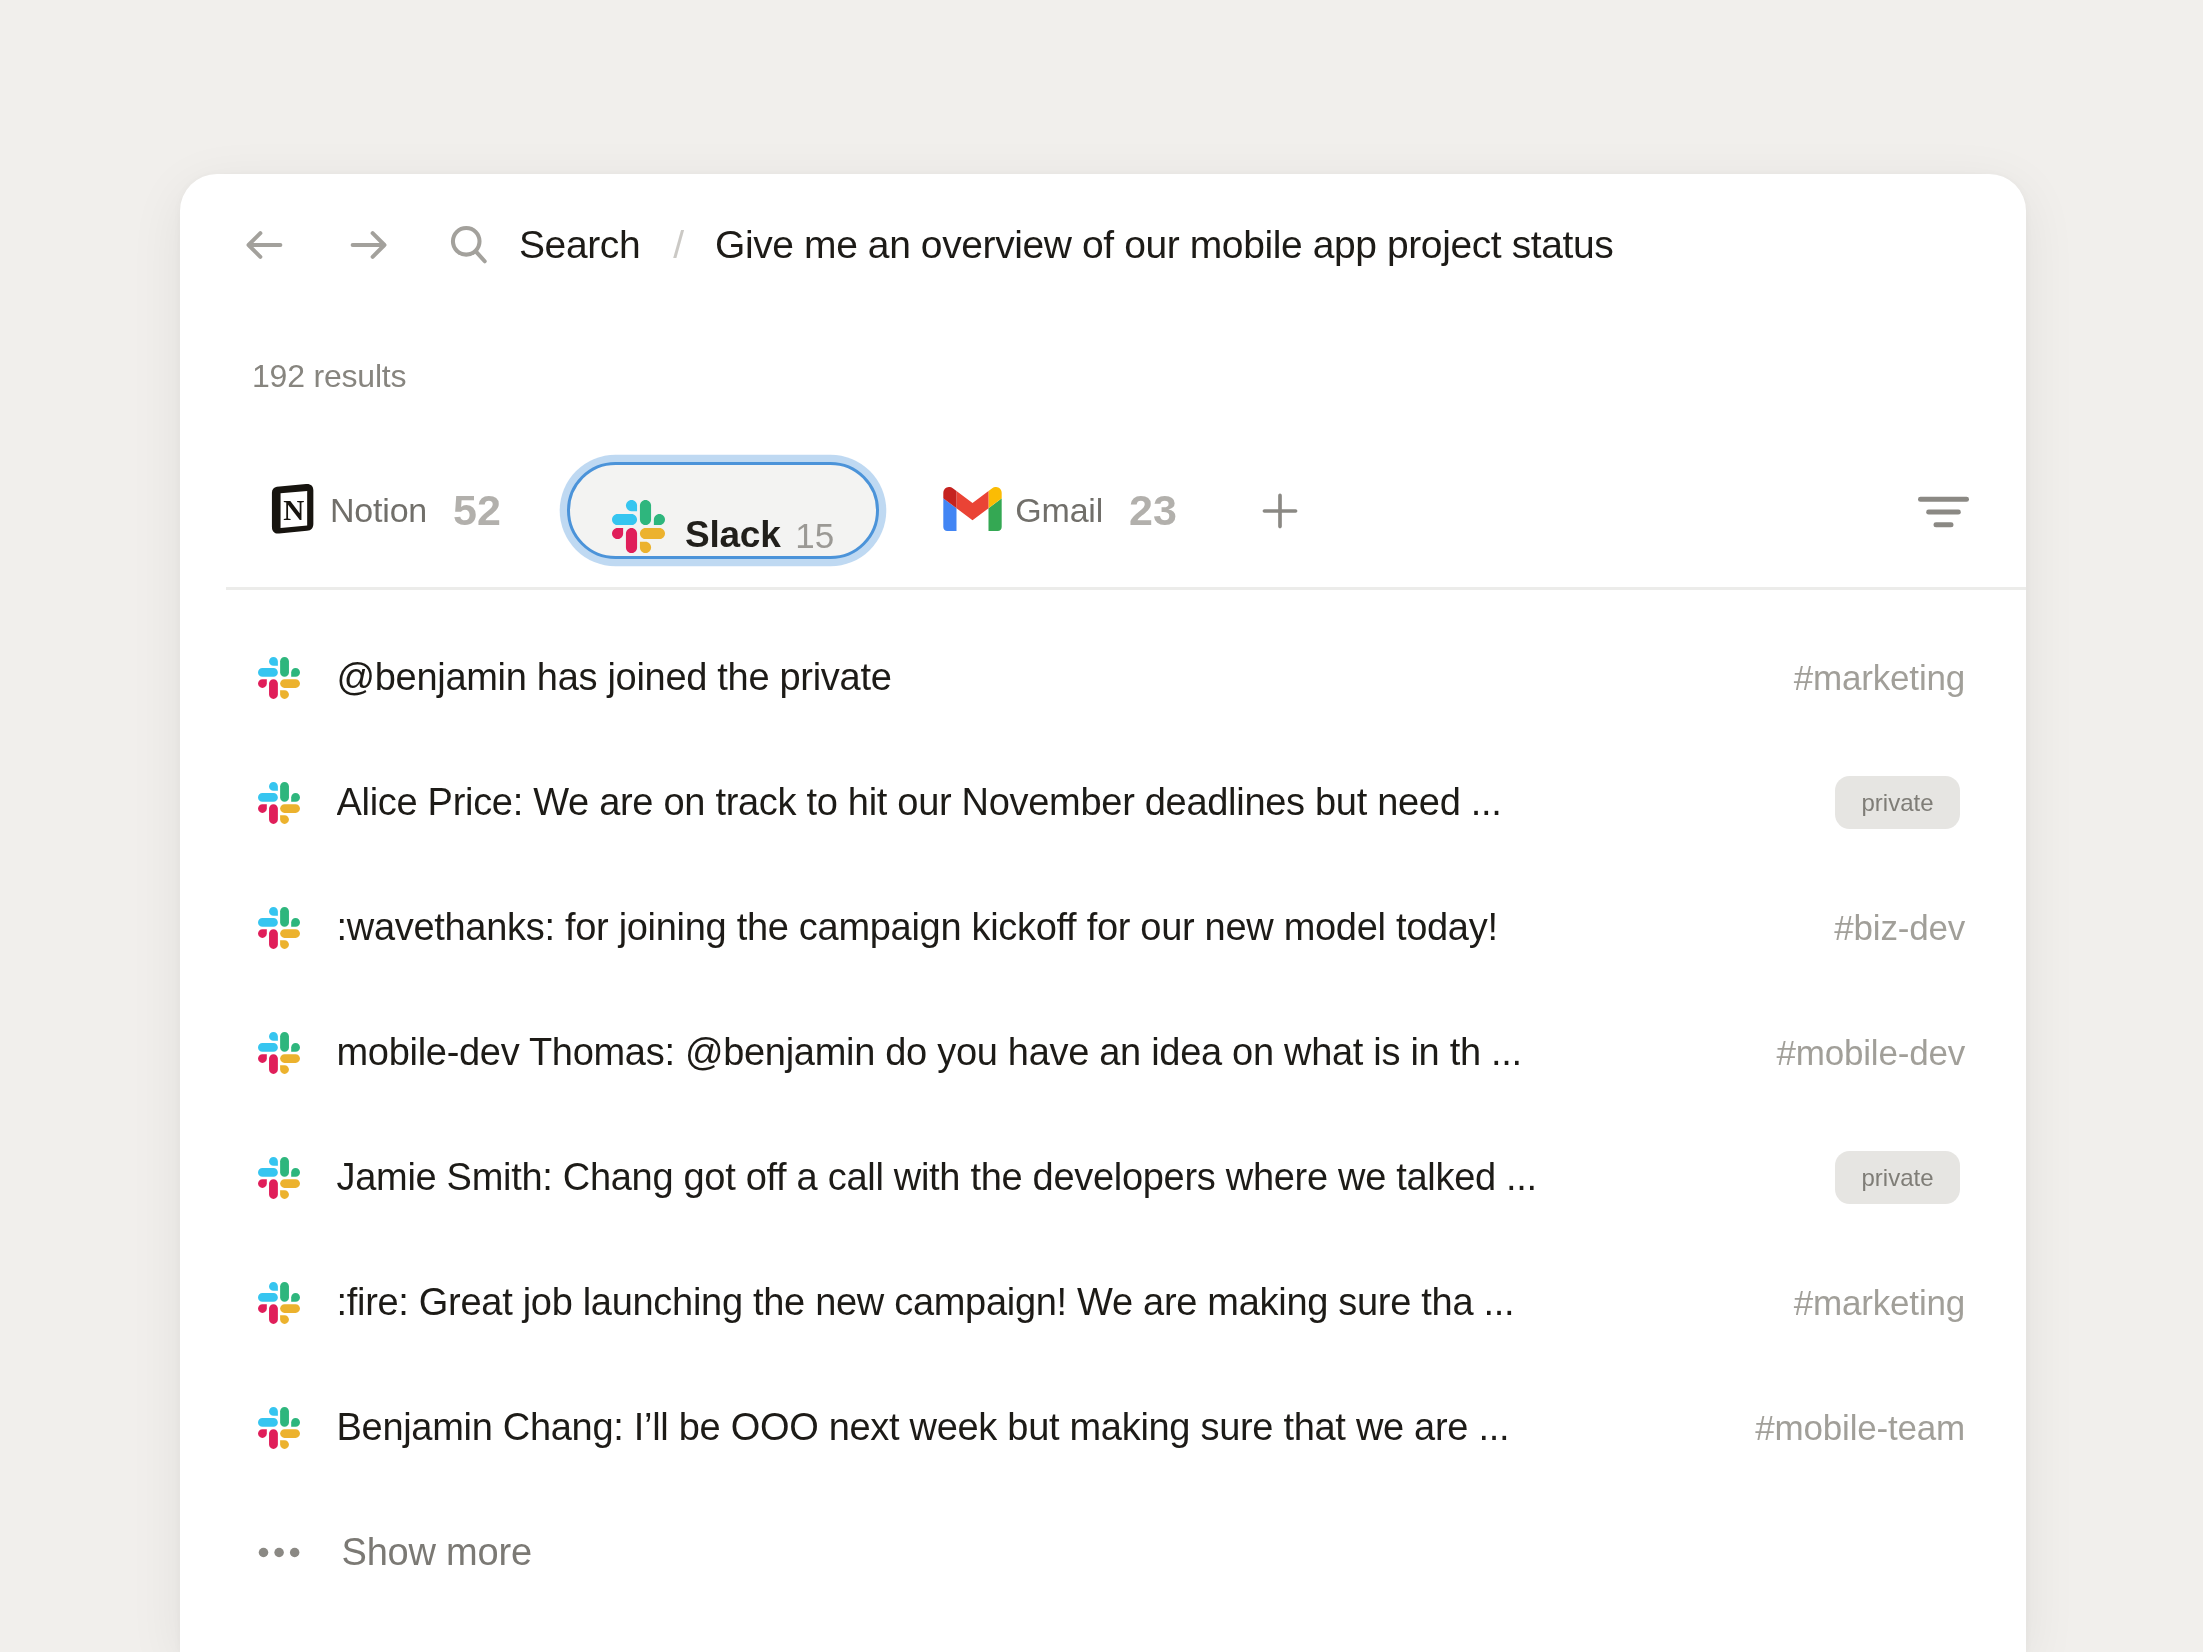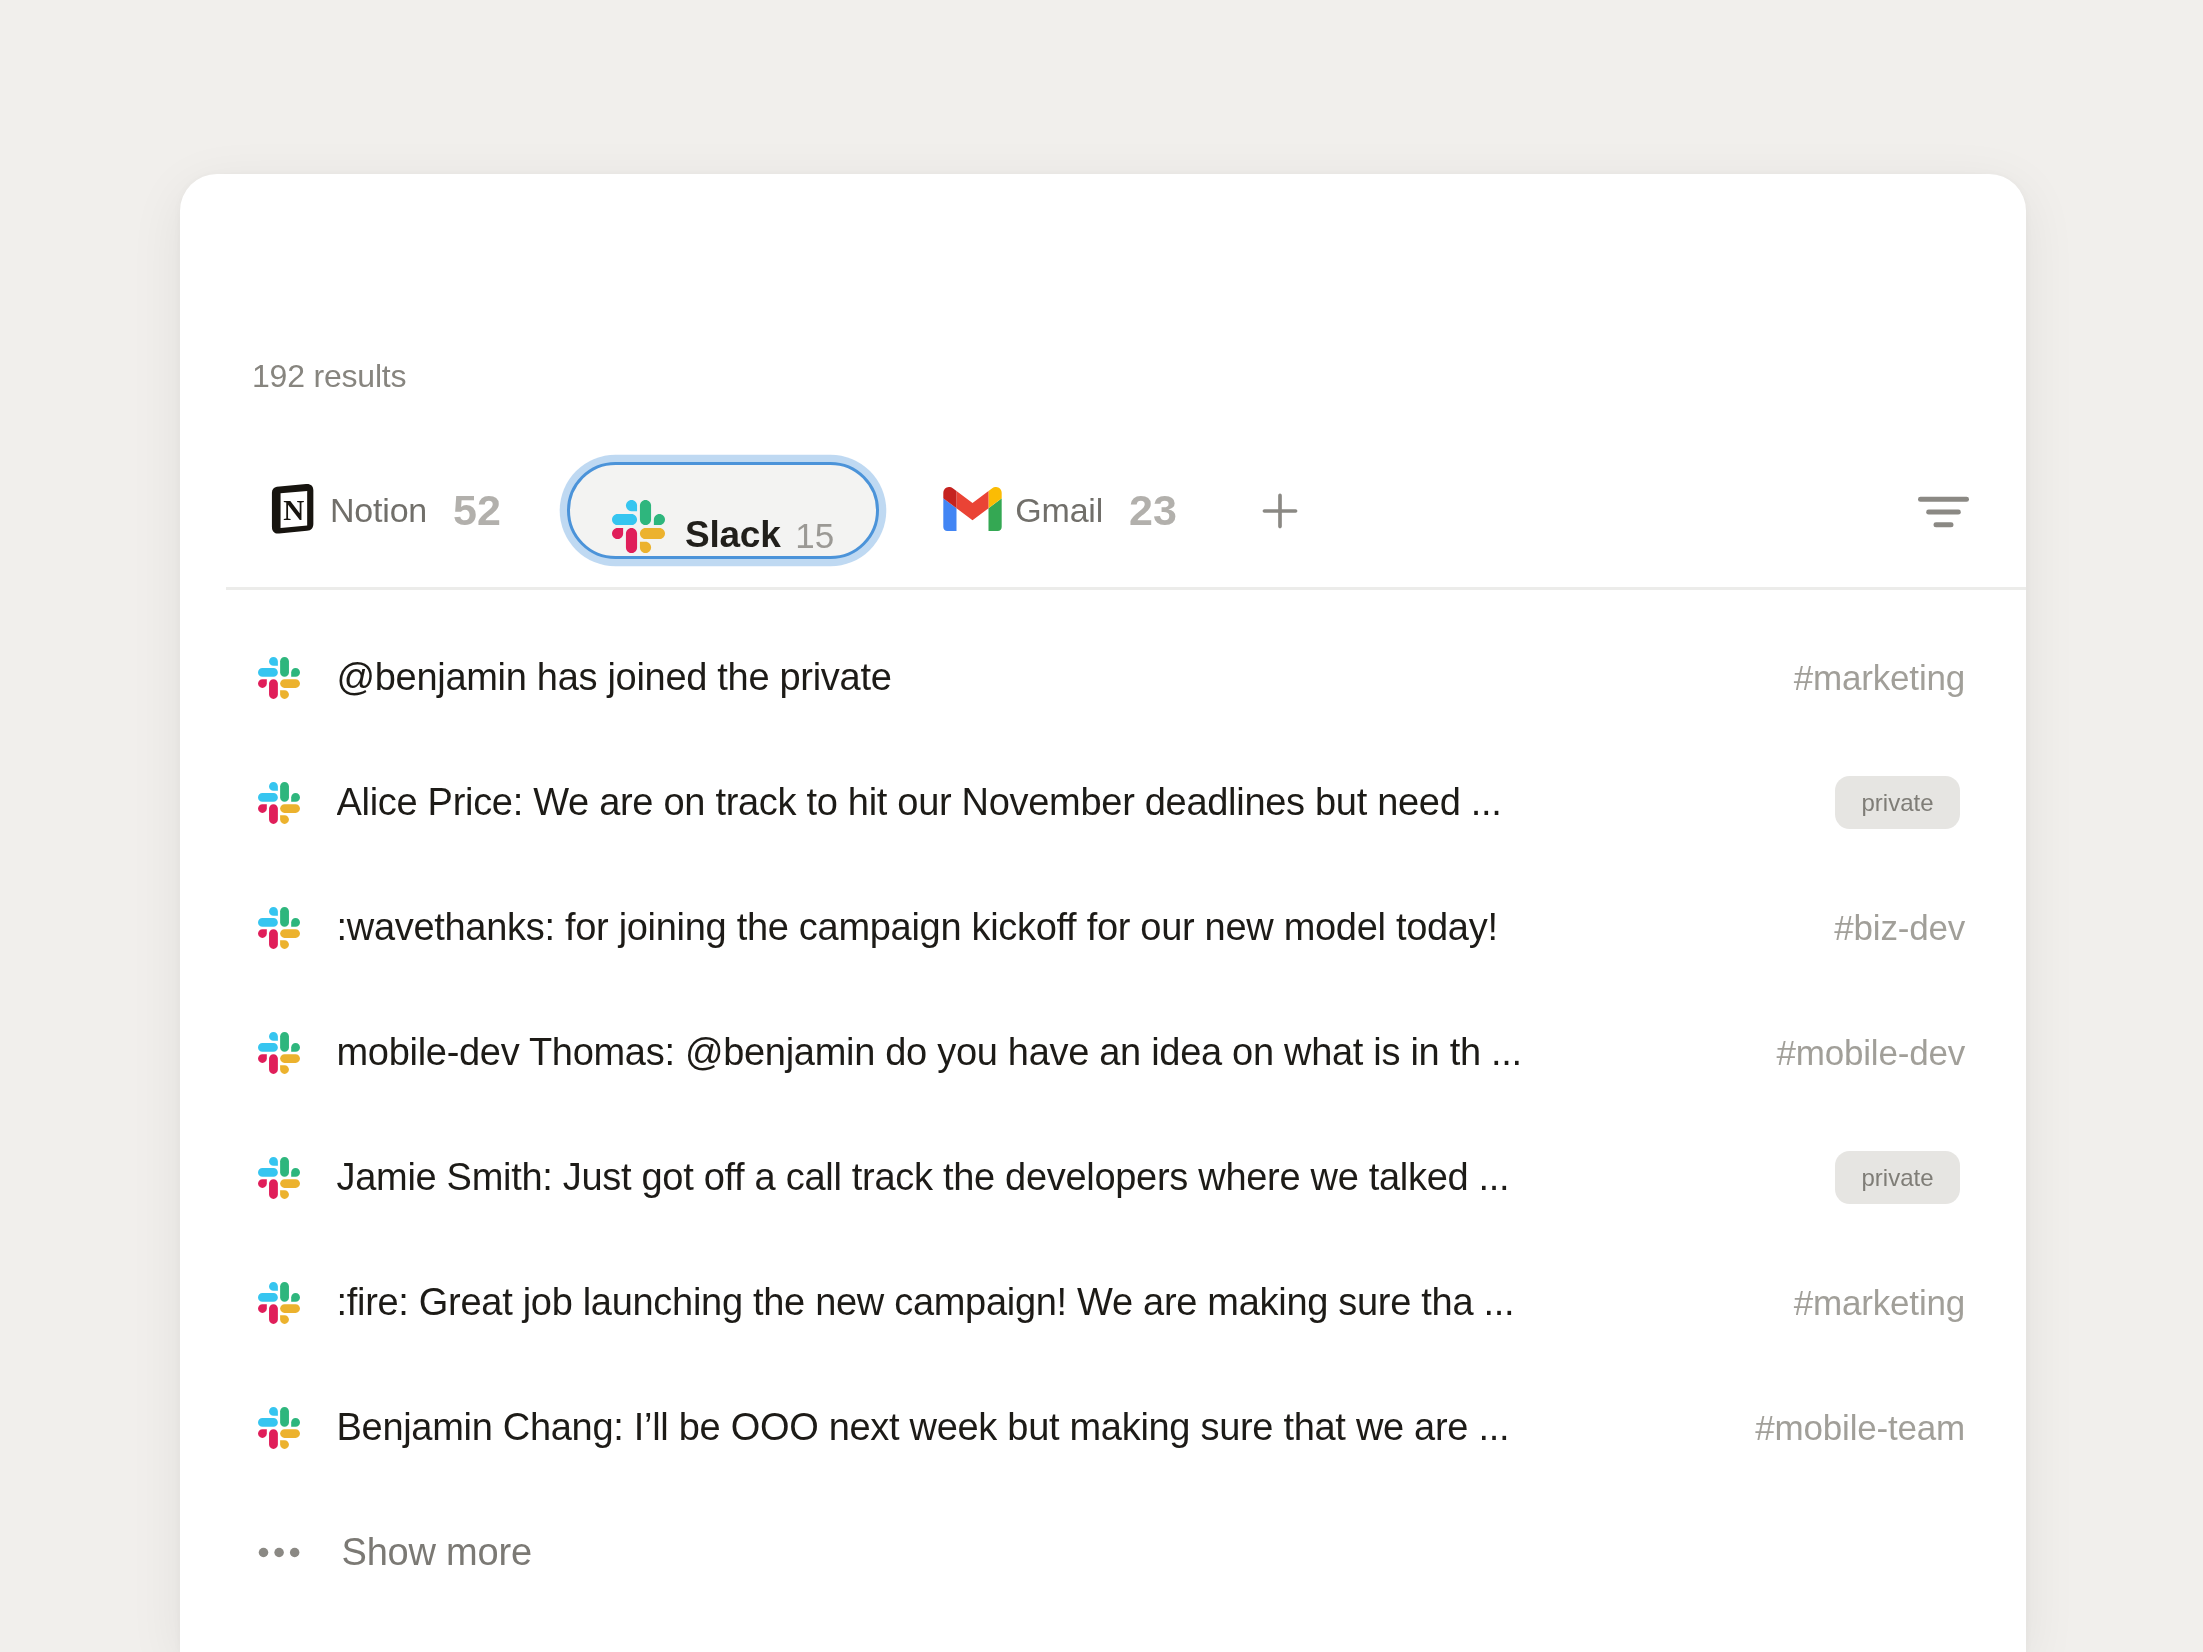--- a/index.html
+++ b/index.html
@@ -99,20 +99,41 @@
     <symbol id="sym-notion" viewBox="0 0 56 60">
       <path fill="#17140f" d="M12 5 C8.5 5.6 6.5 8 6.5 11.5 L6.5 49 C6.5 54.4 9.5 57 14.5 56.4 L45 53.4 C49.8 52.9 52 50.3 52 45.6 L52 9 C52 3.8 48.8 1.6 44 2 Z"></path>
       <path fill="#ffffff" d="M16 12.2 L45.2 9.6 L45.2 47.6 L16 50.2 Z"></path>
       <text x="30.5" y="41.5" font-family="Liberation Serif, DejaVu Serif, serif" font-size="32" font-weight="bold" fill="#17140f" text-anchor="middle">N</text>
     </symbol>
   </defs>
 </svg>
 
 <div class="card">
 
+  <div class="navbar">
+    <span class="nav-icon">
+      <svg width="46" height="40" viewBox="0 0 25 22">
+          <path d="M10.5 4.5 L4 11 L10.5 17.5 M4 11 H21.5" stroke="#a3a19c" stroke-width="2.2" fill="none" stroke-linecap="round" stroke-linejoin="round"></path>
+        </svg>
+    </span>
+    <span class="nav-icon icon-forward">
+      <svg width="46" height="40" viewBox="0 0 25 22">
+          <path d="M14.5 4.5 L21 11 L14.5 17.5 M21 11 H3.5" stroke="#a3a19c" stroke-width="2.2" fill="none" stroke-linecap="round" stroke-linejoin="round"></path>
+        </svg>
+    </span>
+    <span class="nav-icon icon-search">
+      <svg width="48" height="48" viewBox="0 0 26 26">
+          <circle cx="11.5" cy="11" r="7.2" stroke="#a3a19c" stroke-width="2.2" fill="none"></circle>
+          <path d="M16.8 16.6 L21.5 21.8" stroke="#a3a19c" stroke-width="2.2" stroke-linecap="round"></path>
+        </svg>
+    </span>
+    <span class="crumb-section">Search</span>
+    <span class="crumb-sep">/</span>
+    <span class="crumb-query">Give me an overview of our mobile app project status</span>
+  </div>
 
   <div class="results-count">192 results</div>
 
   <div class="tabs-row">
     <div class="tab">
       <span><svg width="51" height="55" viewBox="0 0 56 60">
             <use href="#sym-notion"></use>
           </svg></span>
       <span class="tab-label">Notion</span>
       <span class="tab-count">52</span>
@@ -188,21 +209,21 @@
       <span class="row-text">mobile-dev Thomas: @benjamin do you have an idea on what is in th ...</span>
       <span class="row-meta">#mobile-dev</span>
     </div>
 
     <div class="result-row">
       <span class="row-icon">
           <svg width="42" height="42" viewBox="0 0 46 46">
             <use href="#sym-slack"></use>
           </svg>
         </span>
-      <span class="row-text">Jamie Smith: Just got off a call track the developers where we talked ...</span>
+      <span class="row-text">Jamie Smith: Chang got off a call with the developers where we talked ...</span>
       <span class="row-badge">private</span>
     </div>
 
     <div class="result-row">
       <span class="row-icon">
           <svg width="42" height="42" viewBox="0 0 46 46">
             <use href="#sym-slack"></use>
           </svg>
         </span>
       <span class="row-text">:fire: Great job launching the new campaign! We are making sure tha ...</span>

